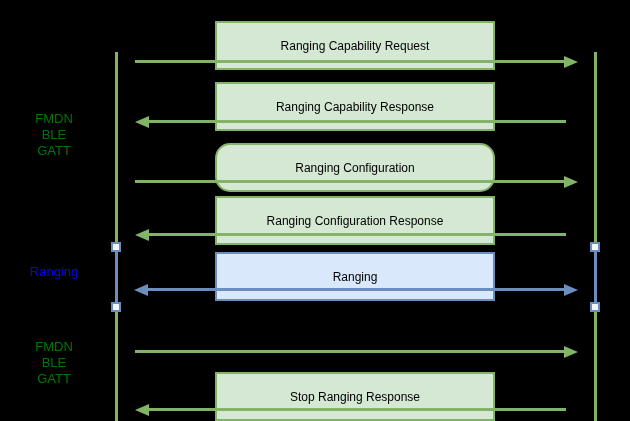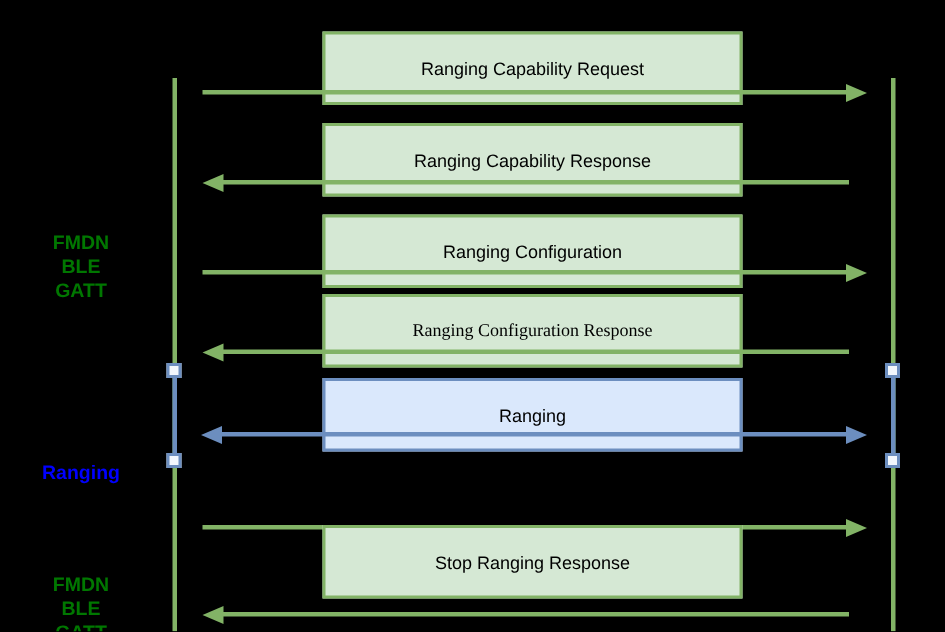--- a/index.html
+++ b/index.html
@@ -26,21 +26,21 @@
   .head.l { border-right:14px solid #82b366; }
   .head.r.blue { border-left-color:#6c8ebf; }
   .head.l.blue { border-right-color:#6c8ebf; }
   
   .lifeline { position:absolute; width:3px; background:#82b366; }
   .lifeline.blue { background:#6c8ebf; }
   .sq { position:absolute; width:6px; height:6px;
         background:#f2f7fd; border:2px solid #6c8ebf; }
   
   .phase { position:absolute; left:8px; width:92px; text-align:center;
-           font-weight:bold; font-size:13px; line-height:16px;margin-top:43px; }
+           font-weight:normal; font-size:13px; line-height:16px; }
   .phase.green { color:#007700; }
   .phase.blue  { color:#0000ff; }
 </style>
 </head>
 <body>
 
 <div id="canvas">
 
   <div class="phase green" style="top:111px;">
     <div>FMDN</div>
@@ -70,43 +70,43 @@
     <div class="hline" style="left:135px;top:60px;width:432px;"></div>
     <div class="head r" style="left:564px;top:56px;"></div>
   </div>
 
   <div class="msg-box" style="top:82px;">Ranging Capability Response</div>
   <div>
     <div class="head l" style="left:135px;top:116px;"></div>
     <div class="hline" style="left:147px;top:120px;width:419px;"></div>
   </div>
 
-  <div class="msg-box" style="top:143px;">Ranging Configuration</div>
+  <div class="msg-box" style="top:143px;border-radius:15px;">Ranging Configuration</div>
   <div>
     <div class="hline" style="left:135px;top:180px;width:432px;"></div>
     <div class="head r" style="left:564px;top:176px;"></div>
   </div>
 
-  <div class="msg-box" style="top:196px;font-family:Liberation Serif, serif;">Ranging Configuration Response</div>
+  <div class="msg-box" style="top:196px;">Ranging Configuration Response</div>
   <div>
     <div class="head l" style="left:135px;top:229px;"></div>
     <div class="hline" style="left:147px;top:233px;width:419px;"></div>
   </div>
 
   <div class="msg-box blue" style="top:252px;">Ranging</div>
   <div>
     <div class="head l blue" style="left:134px;top:284px;"></div>
     <div class="hline blue" style="left:146px;top:288px;width:420px;"></div>
     <div class="head r blue" style="left:564px;top:284px;"></div>
   </div>
 
   <div>
     <div class="hline" style="left:135px;top:350px;width:432px;"></div>
     <div class="head r" style="left:564px;top:346px;"></div>
   </div>
 
-  <div class="msg-box" style="top:350px;text-align:right;">Stop Ranging Response</div>
+  <div class="msg-box" style="top:372px;text-align:right;">Stop Ranging Response</div>
   <div>
     <div class="head l" style="left:135px;top:404px;"></div>
     <div class="hline" style="left:147px;top:408px;width:419px;"></div>
   </div>
 
 </div>
 
 </body></html>

